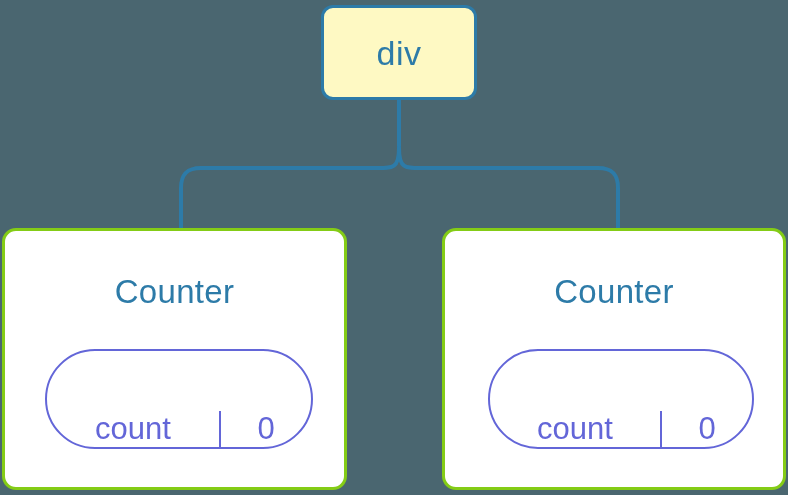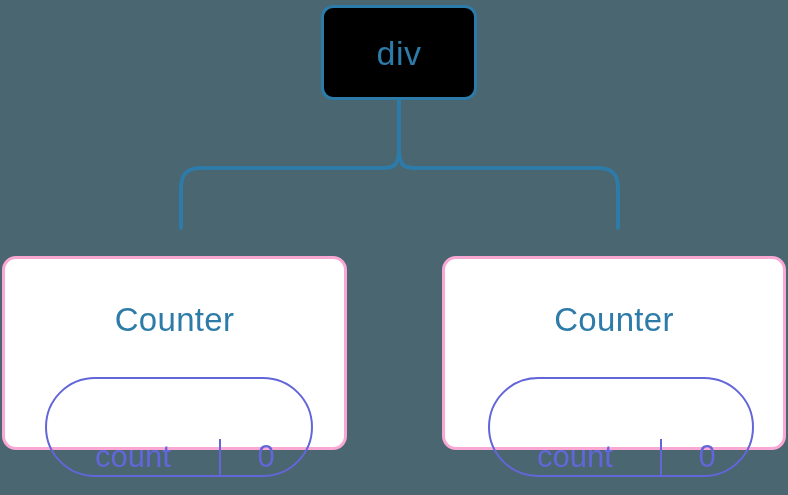--- a/index.html
+++ b/index.html
@@ -30,48 +30,47 @@
     z-index: 1;
   }
 
   
   .node-root {
     position: absolute;
     left: 321px;
     top: 5px;
     width: 156px;
     height: 95px;
-    background: #000000;
+    background: #fef9c3;
     border: 3px solid #2d7ba8;
     border-radius: 12px;
     box-sizing: border-box;
     z-index: 2;
     display: flex;
     align-items: center;
     justify-content: center;
   }
   .node-root-label {
     color: #2d7ba8;
     font-size: 34px;
     font-weight: 400;
     letter-spacing: 0.5px;
     line-height: 1;
   }
 
   
   .node-card {
     position: absolute;
     top: 228px;
-    height: 194px;
+    height: 262px;
     background: #ffffff;
-    border: 3px solid #f9a8d4;
+    border: 3px solid #84cc16;
     border-radius: 14px;
     box-sizing: border-box;
     z-index: 2;
-    margin-top: 28px;
   }
   .node-card.left  { left: 2px;   width: 345px; }
   .node-card.right { left: 442px; width: 344px; }
 
   .card-title {
     position: absolute;
     left: 0;
     right: 0;
     top: 44px;
     text-align: center;

